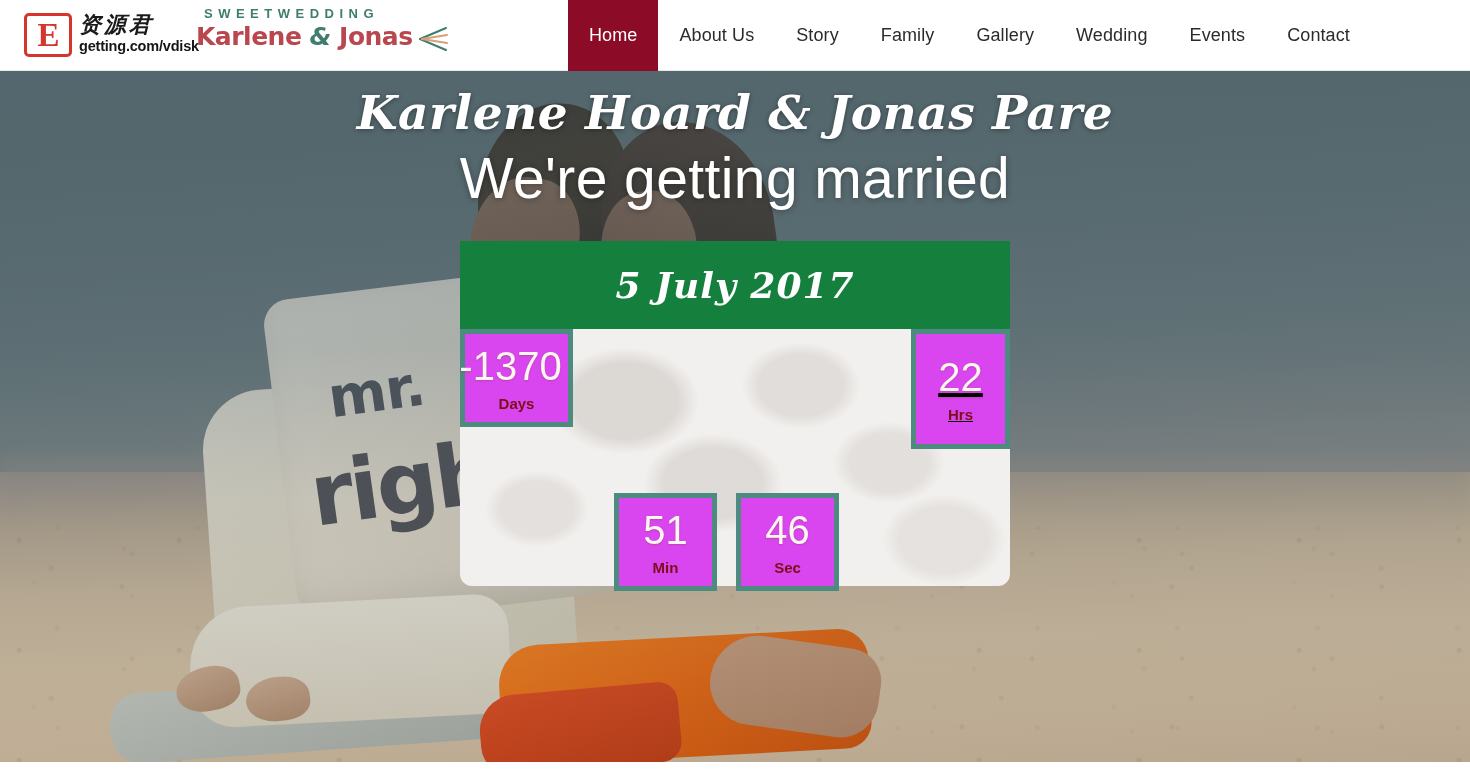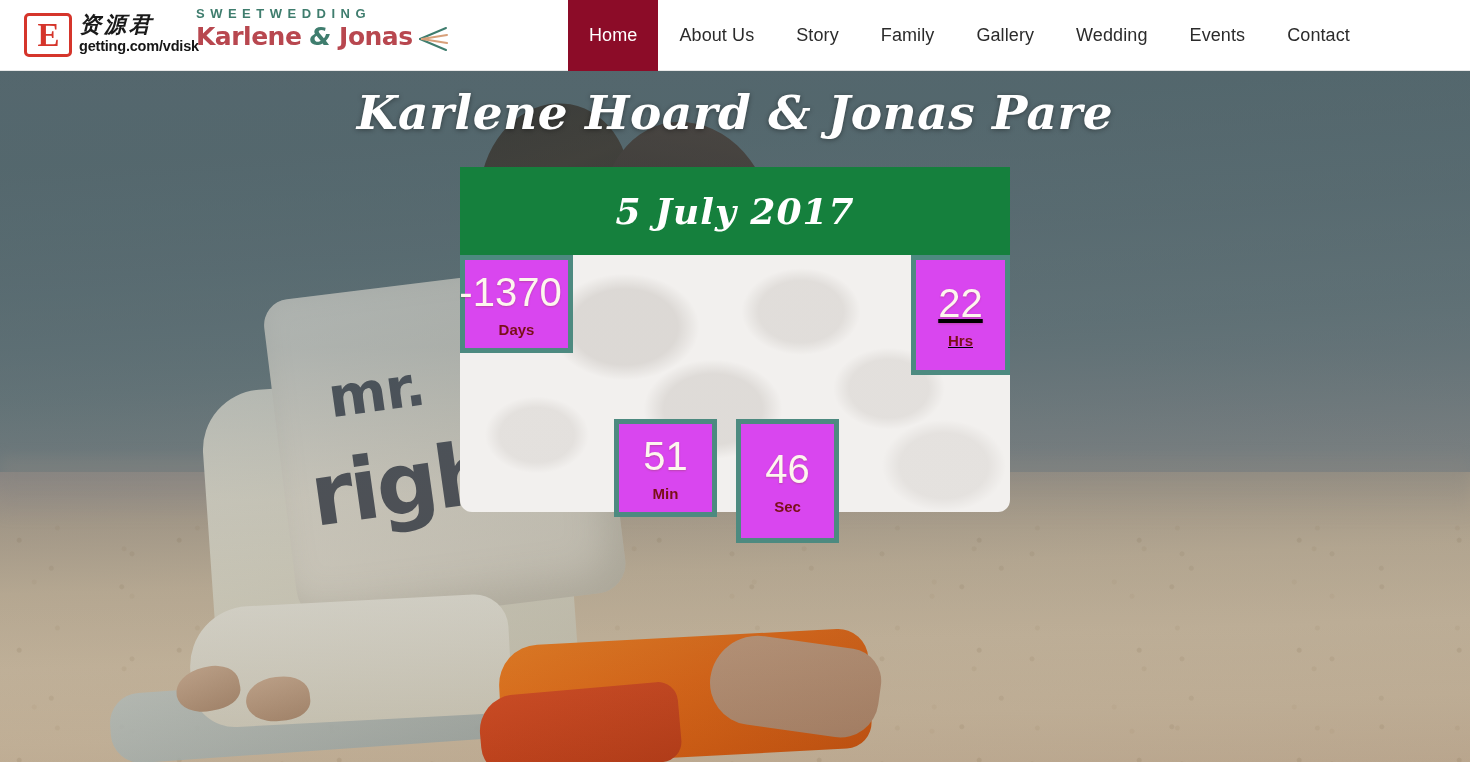--- a/index.html
+++ b/index.html
@@ -47,21 +47,21 @@
     margin-top:3px; letter-spacing:-0.2px;
   }
 
   
   .logo{
     position:absolute; left:196px; top:6px; width:250px;
   }
   .logo-top{
     font-size:13px; font-weight:bold; letter-spacing:5.5px;
     color:#3f7d6e; white-space:nowrap;
-    margin-left:0;
+    margin-left:8px;
   }
   .logo-main{
     font-family:"DejaVu Sans", sans-serif;
     font-size:25px; font-weight:bold; color:#b8474f;
     letter-spacing:-0.5px; white-space:nowrap; margin-top:1px;
   }
   .logo-main .amp{ color:#3f7d6e; font-style:italic; }
   .logo-burst{
     position:absolute; right:-4px; top:18px;
     width:34px; height:30px;
@@ -276,21 +276,21 @@
     margin-top:10px; line-height:1;
   }
 
   
   .cd-box.days{ left:0px;  top:0px; width:113px; height:98px; }
   .cd-box.days .cd-num{ position:relative; left:-6px; }
   
   .cd-box.hrs { right:0px; top:0px; width:99px;  height:120px;text-decoration:underline; }
   
   .cd-box.min { left:154px; top:164px; width:103px; height:98px; }
-  .cd-box.sec { left:276px; top:164px; width:103px; height:124px; }
+  .cd-box.sec { left:276px; top:164px; width:103px; height:98px; }
 
   .page-footer{
     position:absolute; left:0; top:762px;
     width:1470px; height:18px; background:#ffffff; z-index:30;
   }
 </style>
 </head>
 <body>
 
 <div class="navbar">
@@ -362,20 +362,21 @@
       <div class="skirt2"></div>
       <div class="arm-f"></div>
     </div>
 
     <div class="hero-tint"></div>
   </div>
 
   <div class="hero-content">
 
     <div class="couple-names">Karlene Hoard &amp; Jonas Pare</div>
+    <div class="tagline">We're getting married</div>
 
     <div class="cd-wrap">
 
       <div class="cd-date">
         <span>5 July 2017</span>
       </div>
 
       <div class="cd-body">
 
         <div class="cd-box days">

